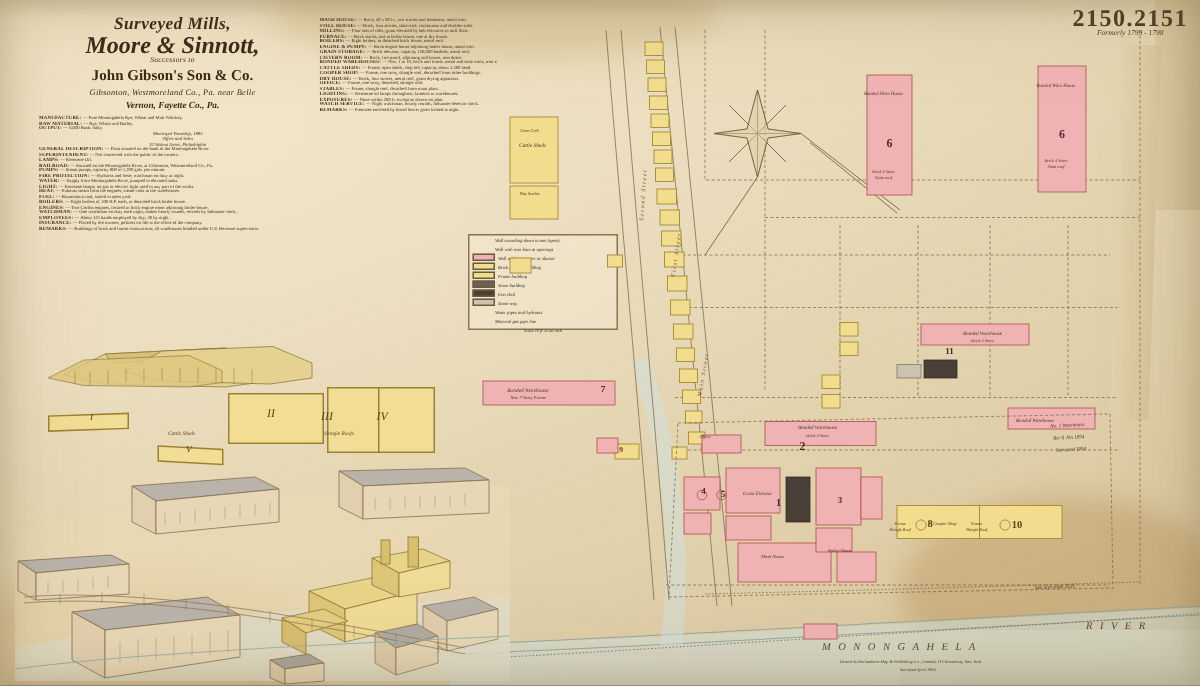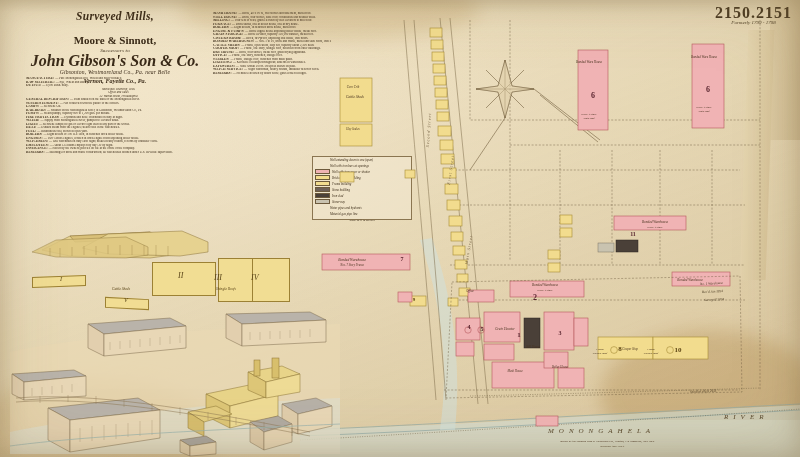--- a/index.html
+++ b/index.html
@@ -15,23 +15,23 @@
     mix-blend-mode:multiply;}
   .stain{position:absolute;border-radius:50%;filter:blur(9px);mix-blend-mode:multiply;pointer-events:none;}
   .edge-shadow{position:absolute;inset:0;pointer-events:none;
     box-shadow:inset 0 0 26px rgba(120,95,55,.35), inset 0 0 70px rgba(140,115,70,.18);}
   .top-strip{position:absolute;left:0;top:0;width:800px;height:12px;
     background:linear-gradient(180deg,#ded0ae 0%, rgba(222,208,174,0) 100%);opacity:.8;}
 
   
   .hdr{position:absolute;left:26px;top:10px;width:178px;text-align:center;color:#3a2a18;}
   .hdr .t1{font-size:11.5px;font-style:italic;font-weight:bold;letter-spacing:.3px;line-height:12px;}
-  .hdr .t2{font-size:11px;font-weight:bold;line-height:13px;margin-top:12px;}
+  .hdr .t2{font-size:16px;font-style:italic;font-weight:bold;line-height:13px;margin-top:2px;}
   .hdr .t3{font-size:5px;font-style:italic;letter-spacing:.2px;margin-top:1px;}
-  .hdr .t4{font-size:16px;font-style:italic;font-weight:bold;line-height:13px;margin-top:1px;}
+  .hdr .t4{font-size:10px;font-weight:bold;line-height:13px;margin-top:1px;}
   .hdr .t5{font-size:5.6px;font-style:italic;letter-spacing:.2px;margin-top:2px;}
   .hdr .t6{font-size:6.2px;font-style:italic;font-weight:bold;margin-top:2px;}
 
   
   .spec{position:absolute;color:#40301d;text-align:left;}
   .spec .row{font-size:3.1px;line-height:3.5px;white-space:nowrap;overflow:hidden;}
   .spec .row b{font-size:3.3px;letter-spacing:.1px;}
   .spec .ind{padding-left:5px;}
   .spec .ctr{text-align:center;font-style:italic;}
 

